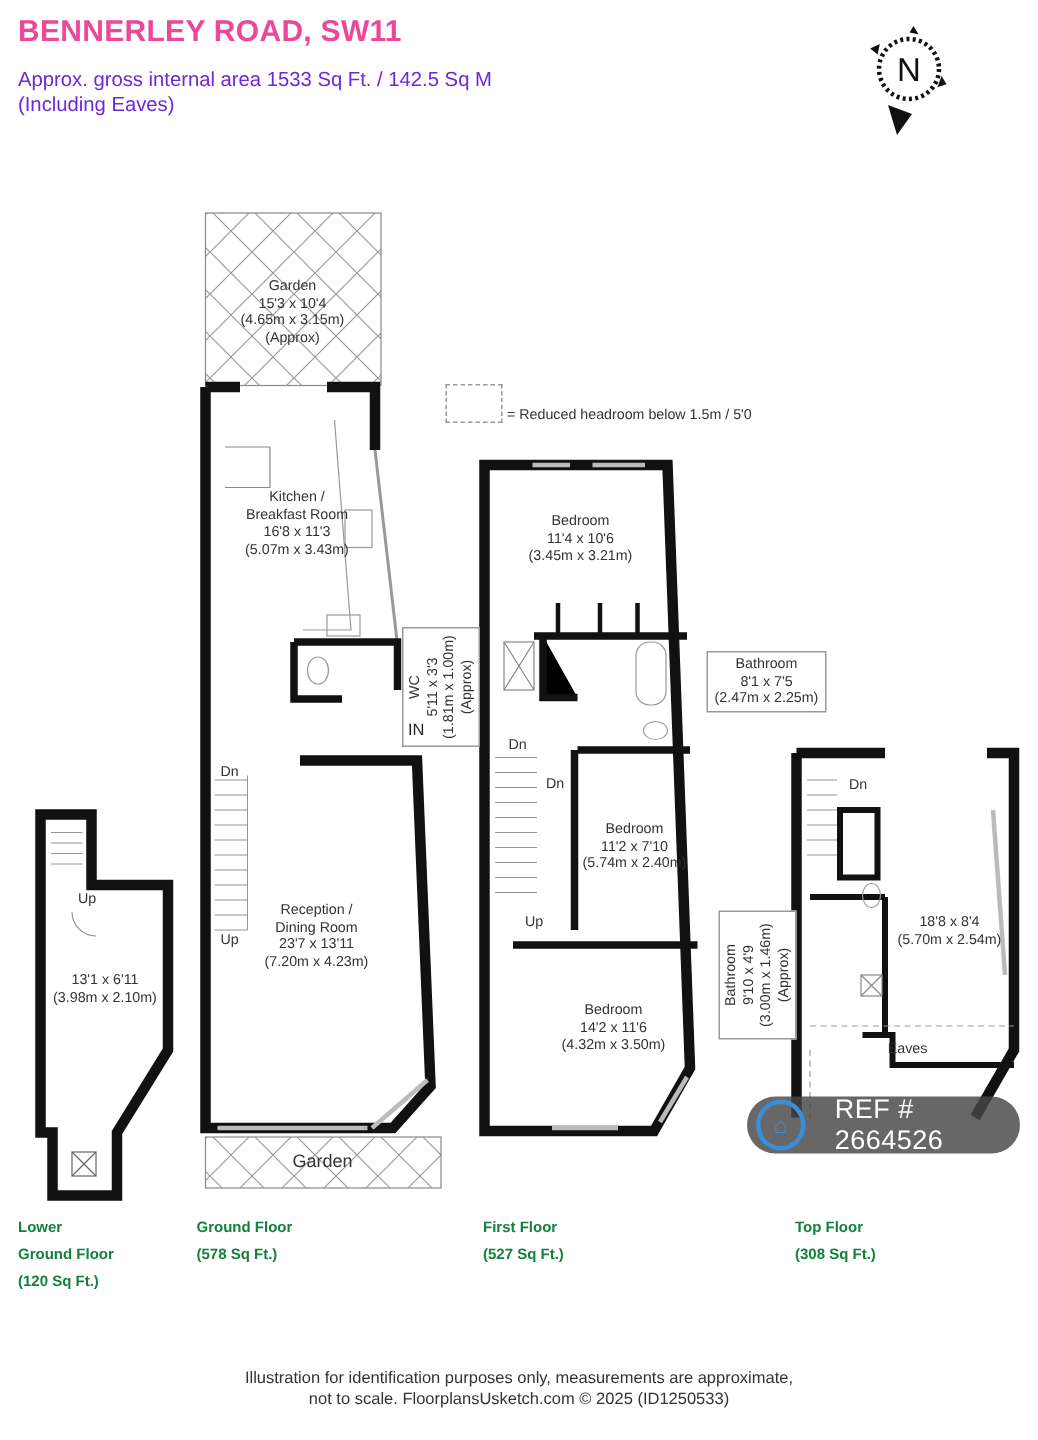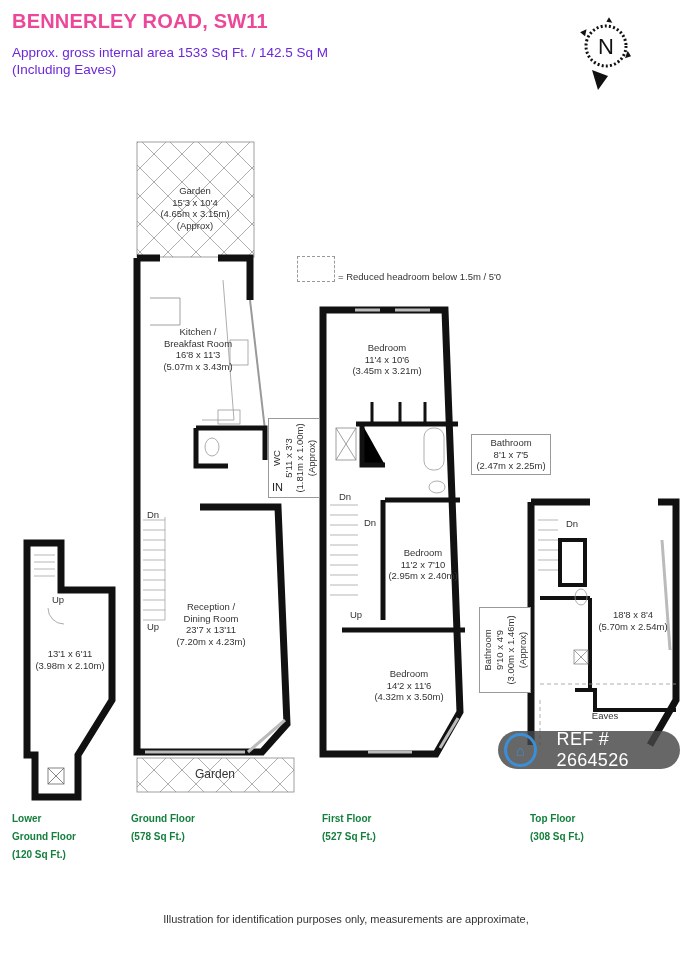--- a/index.html
+++ b/index.html
@@ -164,40 +164,40 @@
   <span>Bathroom</span>
   <span>8'1 x 7'5</span>
   <span>(2.47m x 2.25m)</span>
 </div>
 <div class="small" style="left:339px;top:491px;">Dn</div>
 <div class="small" style="left:364px;top:517px;">Dn</div>
 <div class="small" style="left:350px;top:609px;">Up</div>
 <div class="lbl" style="left:388px;top:547px;width:70px;">
   <span>Bedroom</span>
   <span>11'2 x 7'10</span>
-  <span>(2.95m x 2.40m)</span>
+  <span>(5.74m x 2.40m)</span>
 </div>
 <div class="lbl" style="left:374px;top:668px;width:70px;">
   <span>Bedroom</span>
   <span>14'2 x 11'6</span>
   <span>(4.32m x 3.50m)</span>
 </div>
 
 <div class="lbl boxed rot" style="left:462px;top:624px;width:76px;">
   <span>Bathroom</span>
   <span>9'10 x 4'9</span>
   <span>(3.00m x 1.46m)</span>
   <span>(Approx)</span>
 </div>
 <div class="small" style="left:566px;top:518px;">Dn</div>
 <div class="lbl" style="left:598px;top:609px;width:70px;">
   <span>18'8 x 8'4</span>
   <span>(5.70m x 2.54m)</span>
 </div>
-<div class="lbl" style="left:580px;top:710px;width:50px;">Eaves</div>
+<div class="lbl" style="left:580px;top:694px;width:50px;">Eaves</div>
 
 <div class="floor-name" style="left:12px;">
   <span>Lower</span>
   <span>Ground Floor</span>
   <span>(120 Sq Ft.)</span>
 </div>
 <div class="floor-name" style="left:131px;">
   <span>Ground Floor</span>
   <span>(578 Sq Ft.)</span>
 </div>
@@ -210,13 +210,14 @@
   <span>(308 Sq Ft.)</span>
 </div>
 
 <div class="ref">
   <div class="home">⌂</div>
   <div class="txt">REF # 2664526</div>
 </div>
 
 <div class="footer">
   <div>Illustration for identification purposes only, measurements are approximate,</div>
+  <div>not to scale. FloorplansUsketch.com © 2025 (ID1250533)</div>
 </div>
 
 </body></html>

